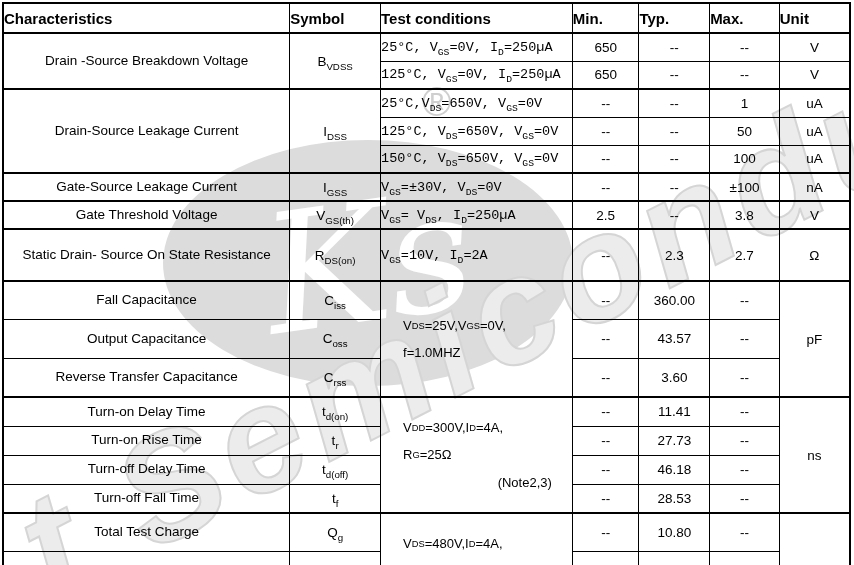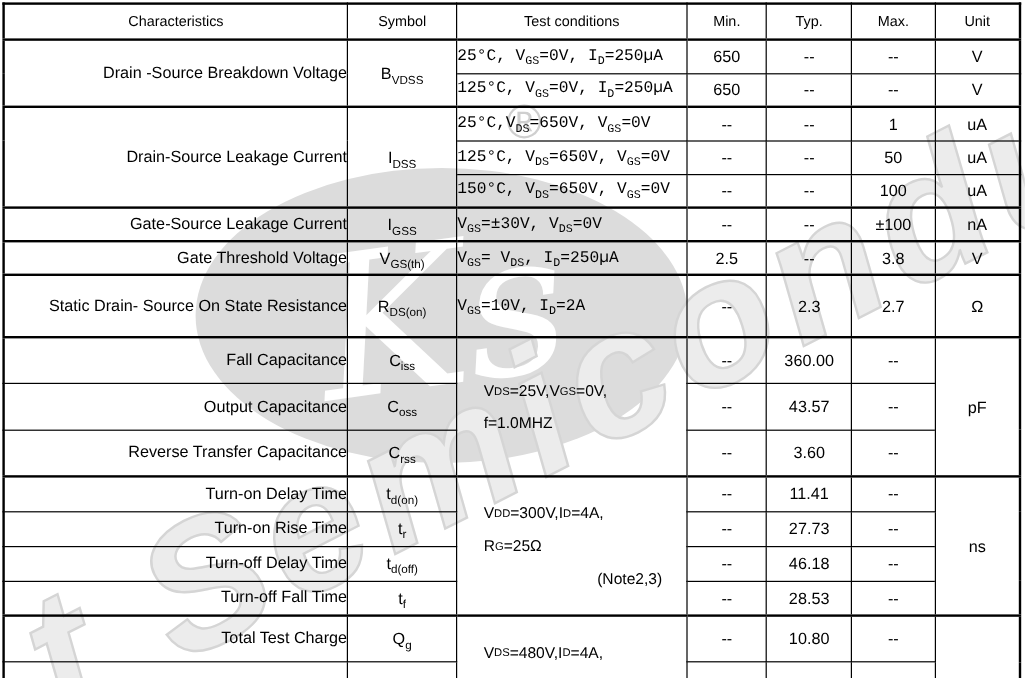--- a/index.html
+++ b/index.html
@@ -53,30 +53,30 @@
     border:2.2px solid #000;
   }
   .spec th, .spec td {
     border:1.4px solid #000;
     padding:0;
     vertical-align:middle;
     font-size:13.5px;
     overflow:hidden;
   }
   .spec thead th {
-    font-size:12px; font-weight:normal;
-    text-align:center;
+    font-size:15px; font-weight:bold;
+    text-align:left;
     border-bottom-width:2.2px;
     height:28px;
   }
   .spec tr { height:28px; }
   .spec tr.tall { height:52px; }
   .spec tr.gs > td { border-top-width:2.2px; }
 
-  .c-char { text-align:right; padding-left:8px; line-height:1.35; }
+  .c-char { text-align:center; padding-left:8px; line-height:1.35; }
   .c-sym  { text-align:center; }
   .c-test { text-align:left; padding-left:6px; font-size:13px;font-family:Liberation Mono, monospace; }
   .c-num  { text-align:center; }
   .c-unit { text-align:center; }
 
   sub { font-size:0.72em; line-height:0; }
 
   
   td.c-test-shared { padding:16px; vertical-align:top; }
   .shared { display:flex; flex-direction:column; font-size:13px; }

